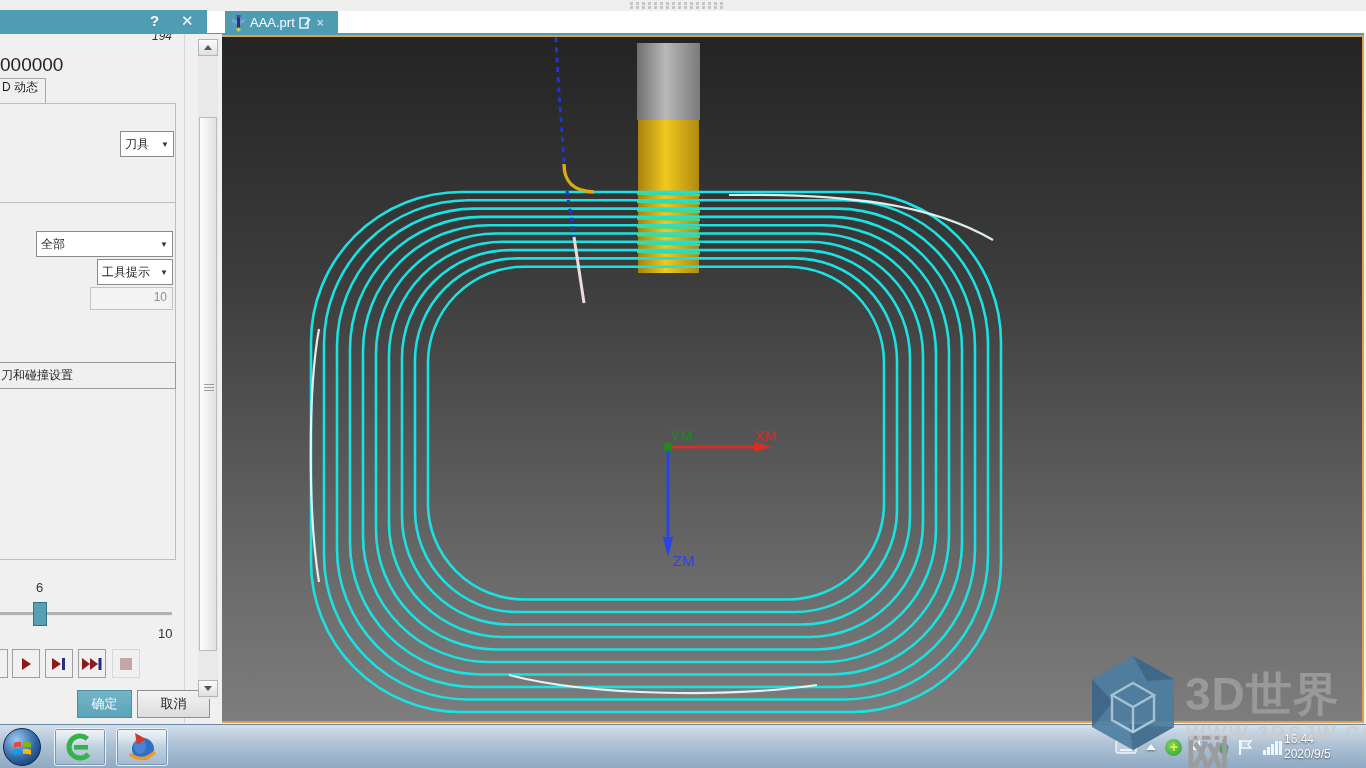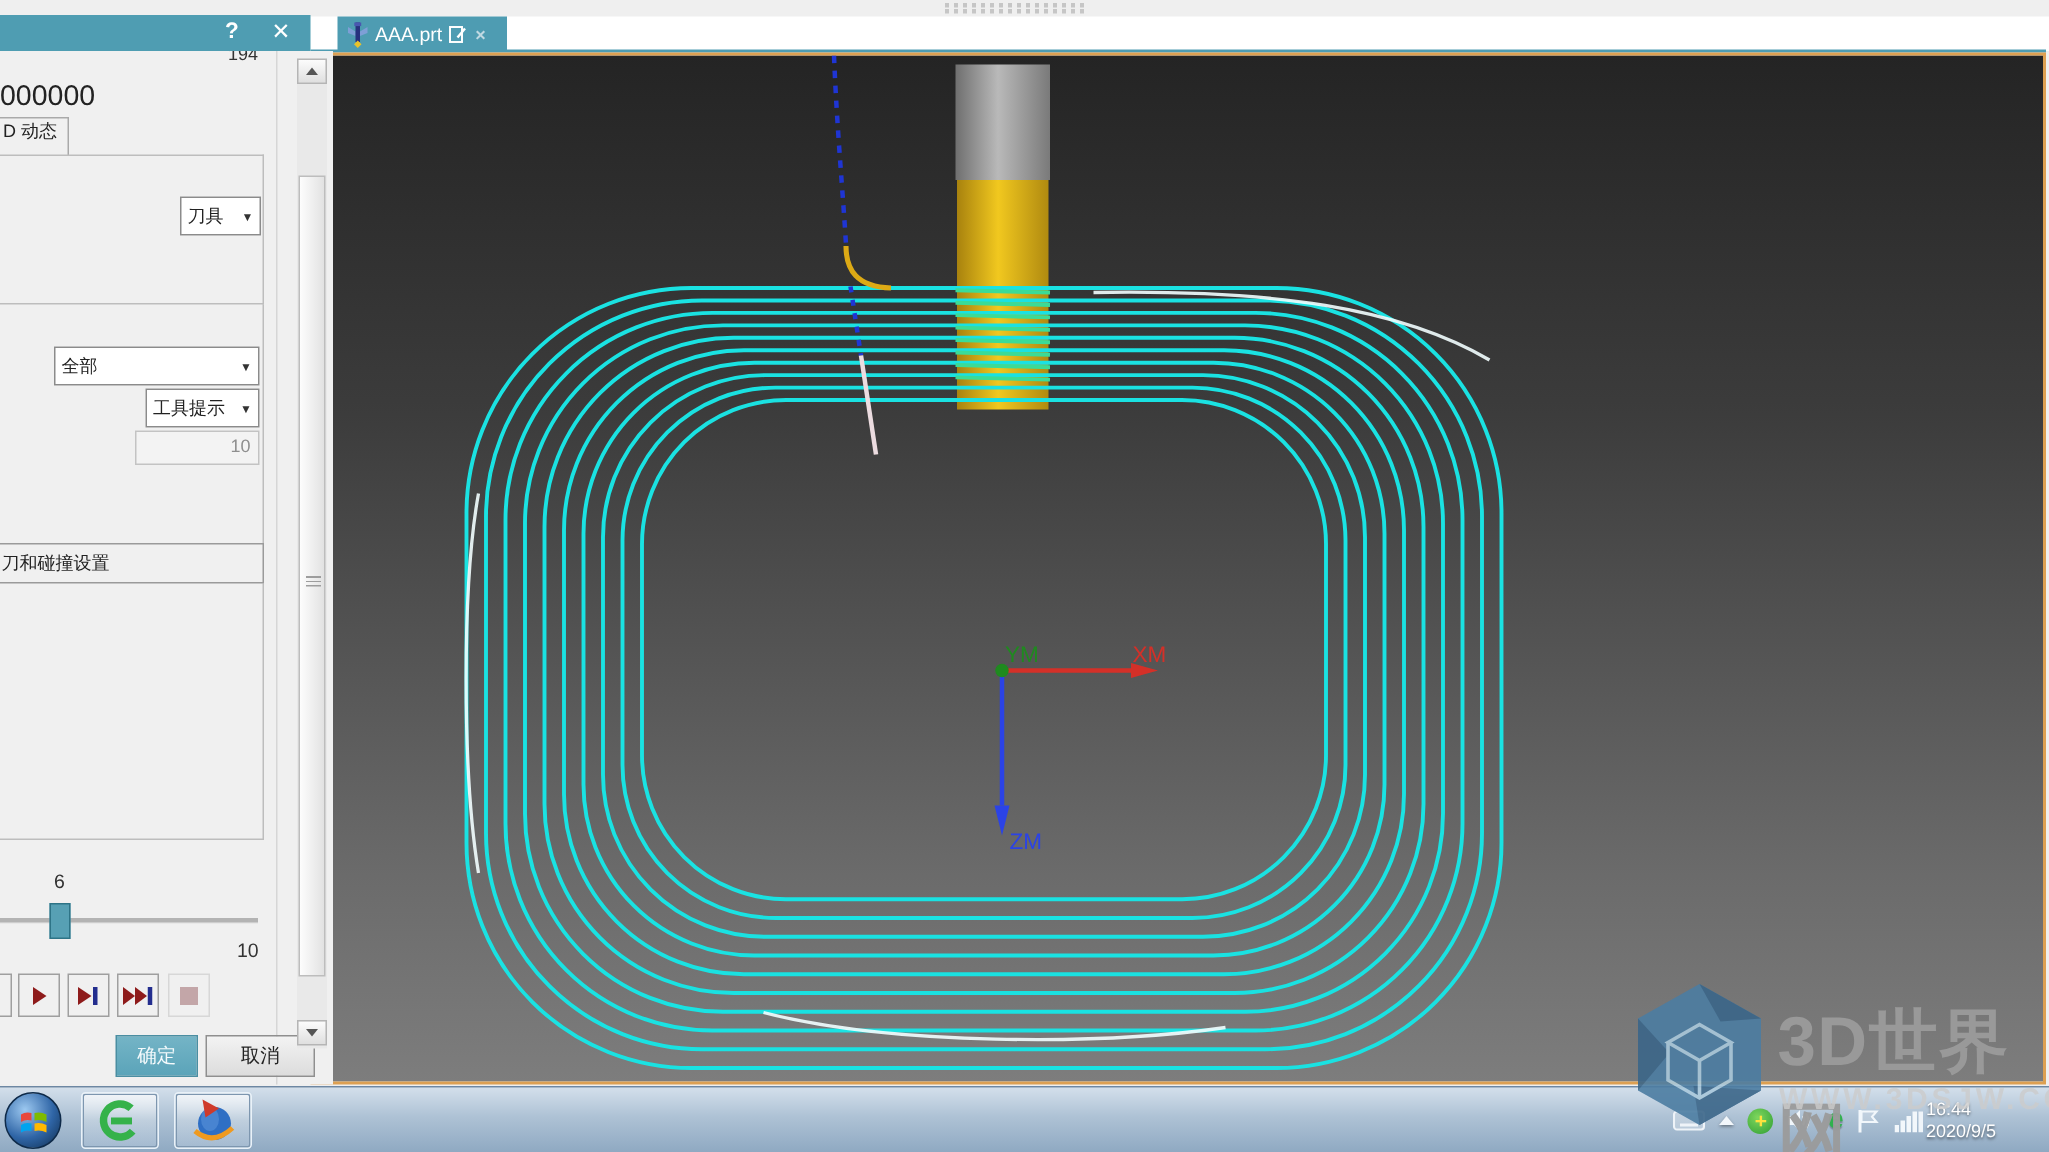--- a/index.html
+++ b/index.html
@@ -24,21 +24,21 @@
   
   #dialog-header { left:0; top:10px; width:207px; height:24px; background:#4f9db2;
     color:#fff; z-index:12; }
   #dialog-header .hbtn { position:absolute; top:2px; font-size:15px; font-weight:bold; }
   #dialog-body { left:0; top:34px; width:222px; height:689px; background:#f0f0f0;
     z-index:11; font-size:12px; color:#222; }
   .panel-divider { position:absolute; left:184px; top:0; width:1px; height:689px; background:#d6d6d6; }
 
   .clip-num { position:absolute; left:152px; top:0; height:10px; overflow:hidden;
     width:30px; color:#333; }
-  .clip-num span { display:block; margin-top:-5px; font-size:12px; }
+  .clip-num span { display:block; margin-top:-5px; font-size:12px;font-style:italic; }
 
   .group-box { position:absolute; border:1px solid #bdbdbd; border-left:none; background:transparent; }
 
   .dlg-tab { position:absolute; left:0; top:44px; width:46px; height:26px;
     border:1px solid #a9a9a9; border-left:none; border-bottom:none; background:#f0f0f0;
     display:flex; align-items:flex-start; padding-left:2px; }
 
   .combo { position:absolute; background:#fff; border:1px solid #8b8b8b;
     display:flex; align-items:center; padding:0 4px; }
   .combo .arrow { margin-left:auto; font-size:8px; color:#333; }

